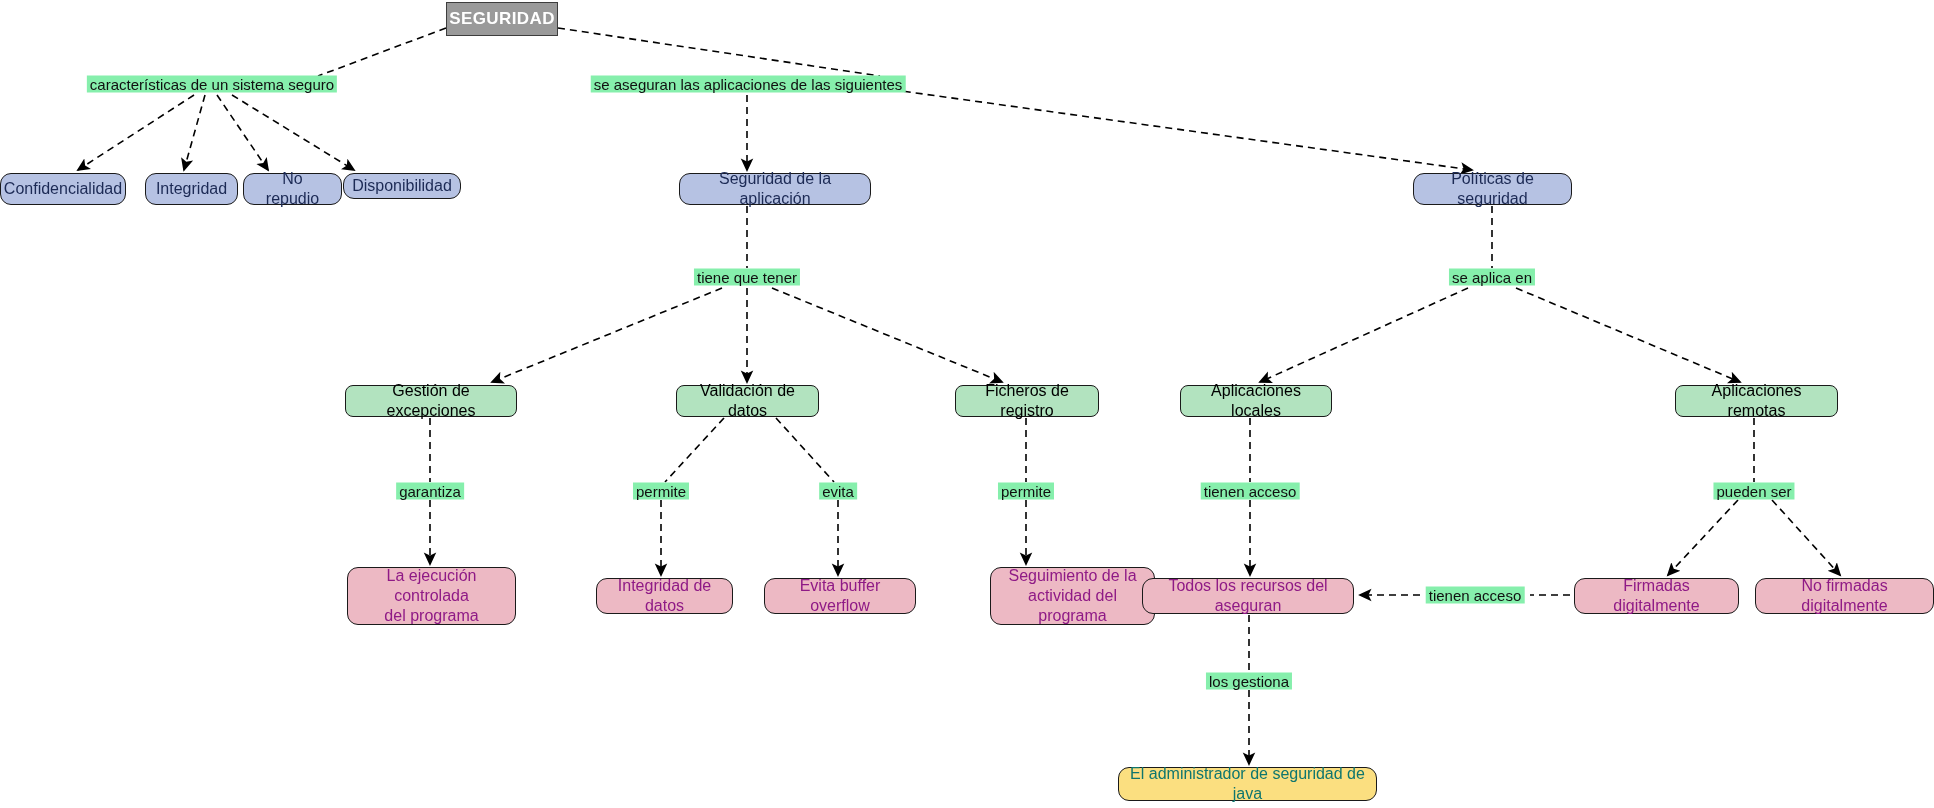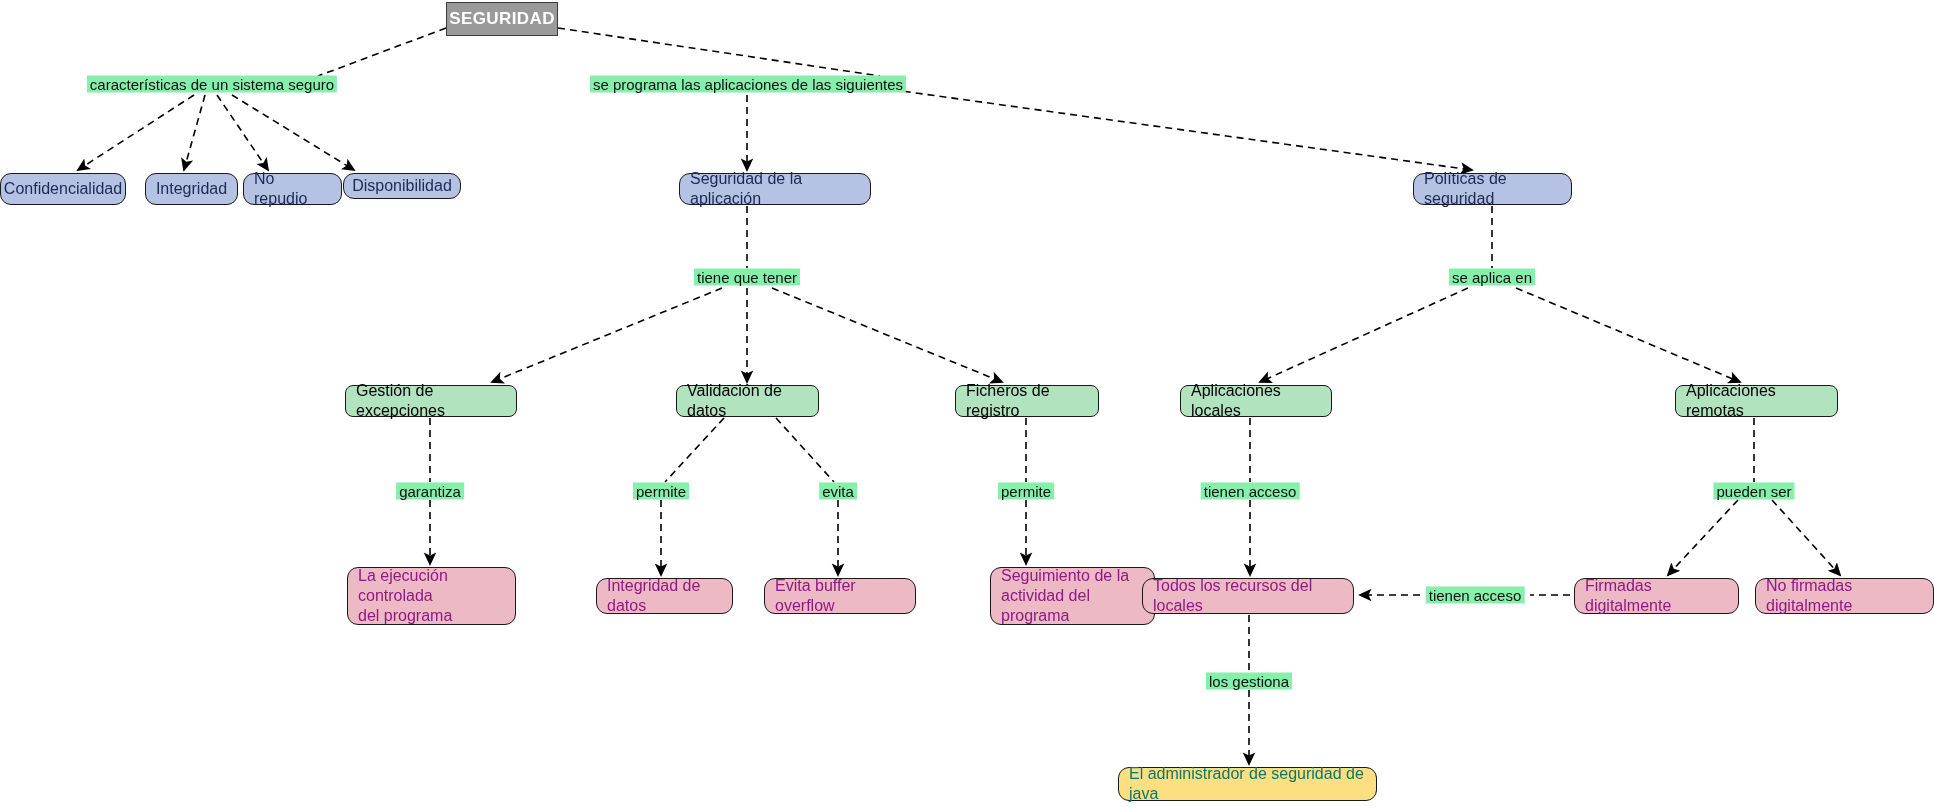--- a/index.html
+++ b/index.html
@@ -26,21 +26,21 @@
     width: 1934px;
     height: 808px;
     pointer-events: none;
   }
   .node {
     position: absolute;
     box-sizing: border-box;
     display: flex;
     align-items: center;
     justify-content: center;
-    text-align: left;
+    text-align: center;
     line-height: 1.25;
     white-space: pre-line;
     border: 1.6px solid #1a1a1a;
     border-radius: 11px;
     font-size: 16px;
     padding: 12px 10px;
   }
   .node.root {
     border-radius: 0;
     background: #9a9a9a;
@@ -134,28 +134,28 @@
       <div class="node green" style="left: 676px; top: 385px; width: 143px; height: 32px;">Validación de datos</div>
       <div class="node green" style="left: 955px; top: 385px; width: 144px; height: 32px;">Ficheros de registro</div>
       <div class="node green" style="left: 1180px; top: 385px; width: 152px; height: 32px;">Aplicaciones locales</div>
       <div class="node green" style="left: 1675px; top: 385px; width: 163px; height: 32px;">Aplicaciones remotas</div>
       <div class="node pink" style="left: 347px; top: 567px; width: 169px; height: 58px;">La ejecución controlada
 del programa</div>
       <div class="node pink" style="left: 596px; top: 578px; width: 137px; height: 36px;">Integridad de datos</div>
       <div class="node pink" style="left: 764px; top: 578px; width: 152px; height: 36px;">Evita buffer overflow</div>
       <div class="node pink" style="left: 946px; top: 567px; width: 165px; height: 58px; margin-left: 44px;">Seguimiento de la
 actividad del programa</div>
-      <div class="node pink" style="left: 1142px; top: 578px; width: 212px; height: 36px;">Todos los recursos del locales</div>
+      <div class="node pink" style="left: 1142px; top: 578px; width: 212px; height: 36px;">Todos los recursos del aseguran</div>
       <div class="node pink" style="left: 1574px; top: 578px; width: 165px; height: 36px;">Firmadas digitalmente</div>
       <div class="node pink" style="left: 1755px; top: 578px; width: 179px; height: 36px;">No firmadas digitalmente</div>
       <div class="node gold" style="left: 1118px; top: 767px; width: 259px; height: 34px;">El administrador de seguridad de java</div>
     </div>
   <div id="label-layer">
       <div class="edge-label" style="left: 212px; top: 84px;">características de un sistema seguro</div>
-      <div class="edge-label" style="left: 748px; top: 84px;">se programa las aplicaciones de las siguientes</div>
+      <div class="edge-label" style="left: 748px; top: 84px;">se aseguran las aplicaciones de las siguientes</div>
       <div class="edge-label" style="left: 747px; top: 277px;">tiene que tener</div>
       <div class="edge-label" style="left: 1492px; top: 277px;">se aplica en</div>
       <div class="edge-label" style="left: 430px; top: 491px;">garantiza</div>
       <div class="edge-label" style="left: 661px; top: 491px;">permite</div>
       <div class="edge-label" style="left: 838px; top: 491px;">evita</div>
       <div class="edge-label" style="left: 1026px; top: 491px;">permite</div>
       <div class="edge-label" style="left: 1250px; top: 491px;">tienen acceso</div>
       <div class="edge-label" style="left: 1754px; top: 491px;">pueden ser</div>
       <div class="edge-label" style="left: 1475px; top: 595px;">tienen acceso</div>
       <div class="edge-label" style="left: 1249px; top: 681px;">los gestiona</div>

